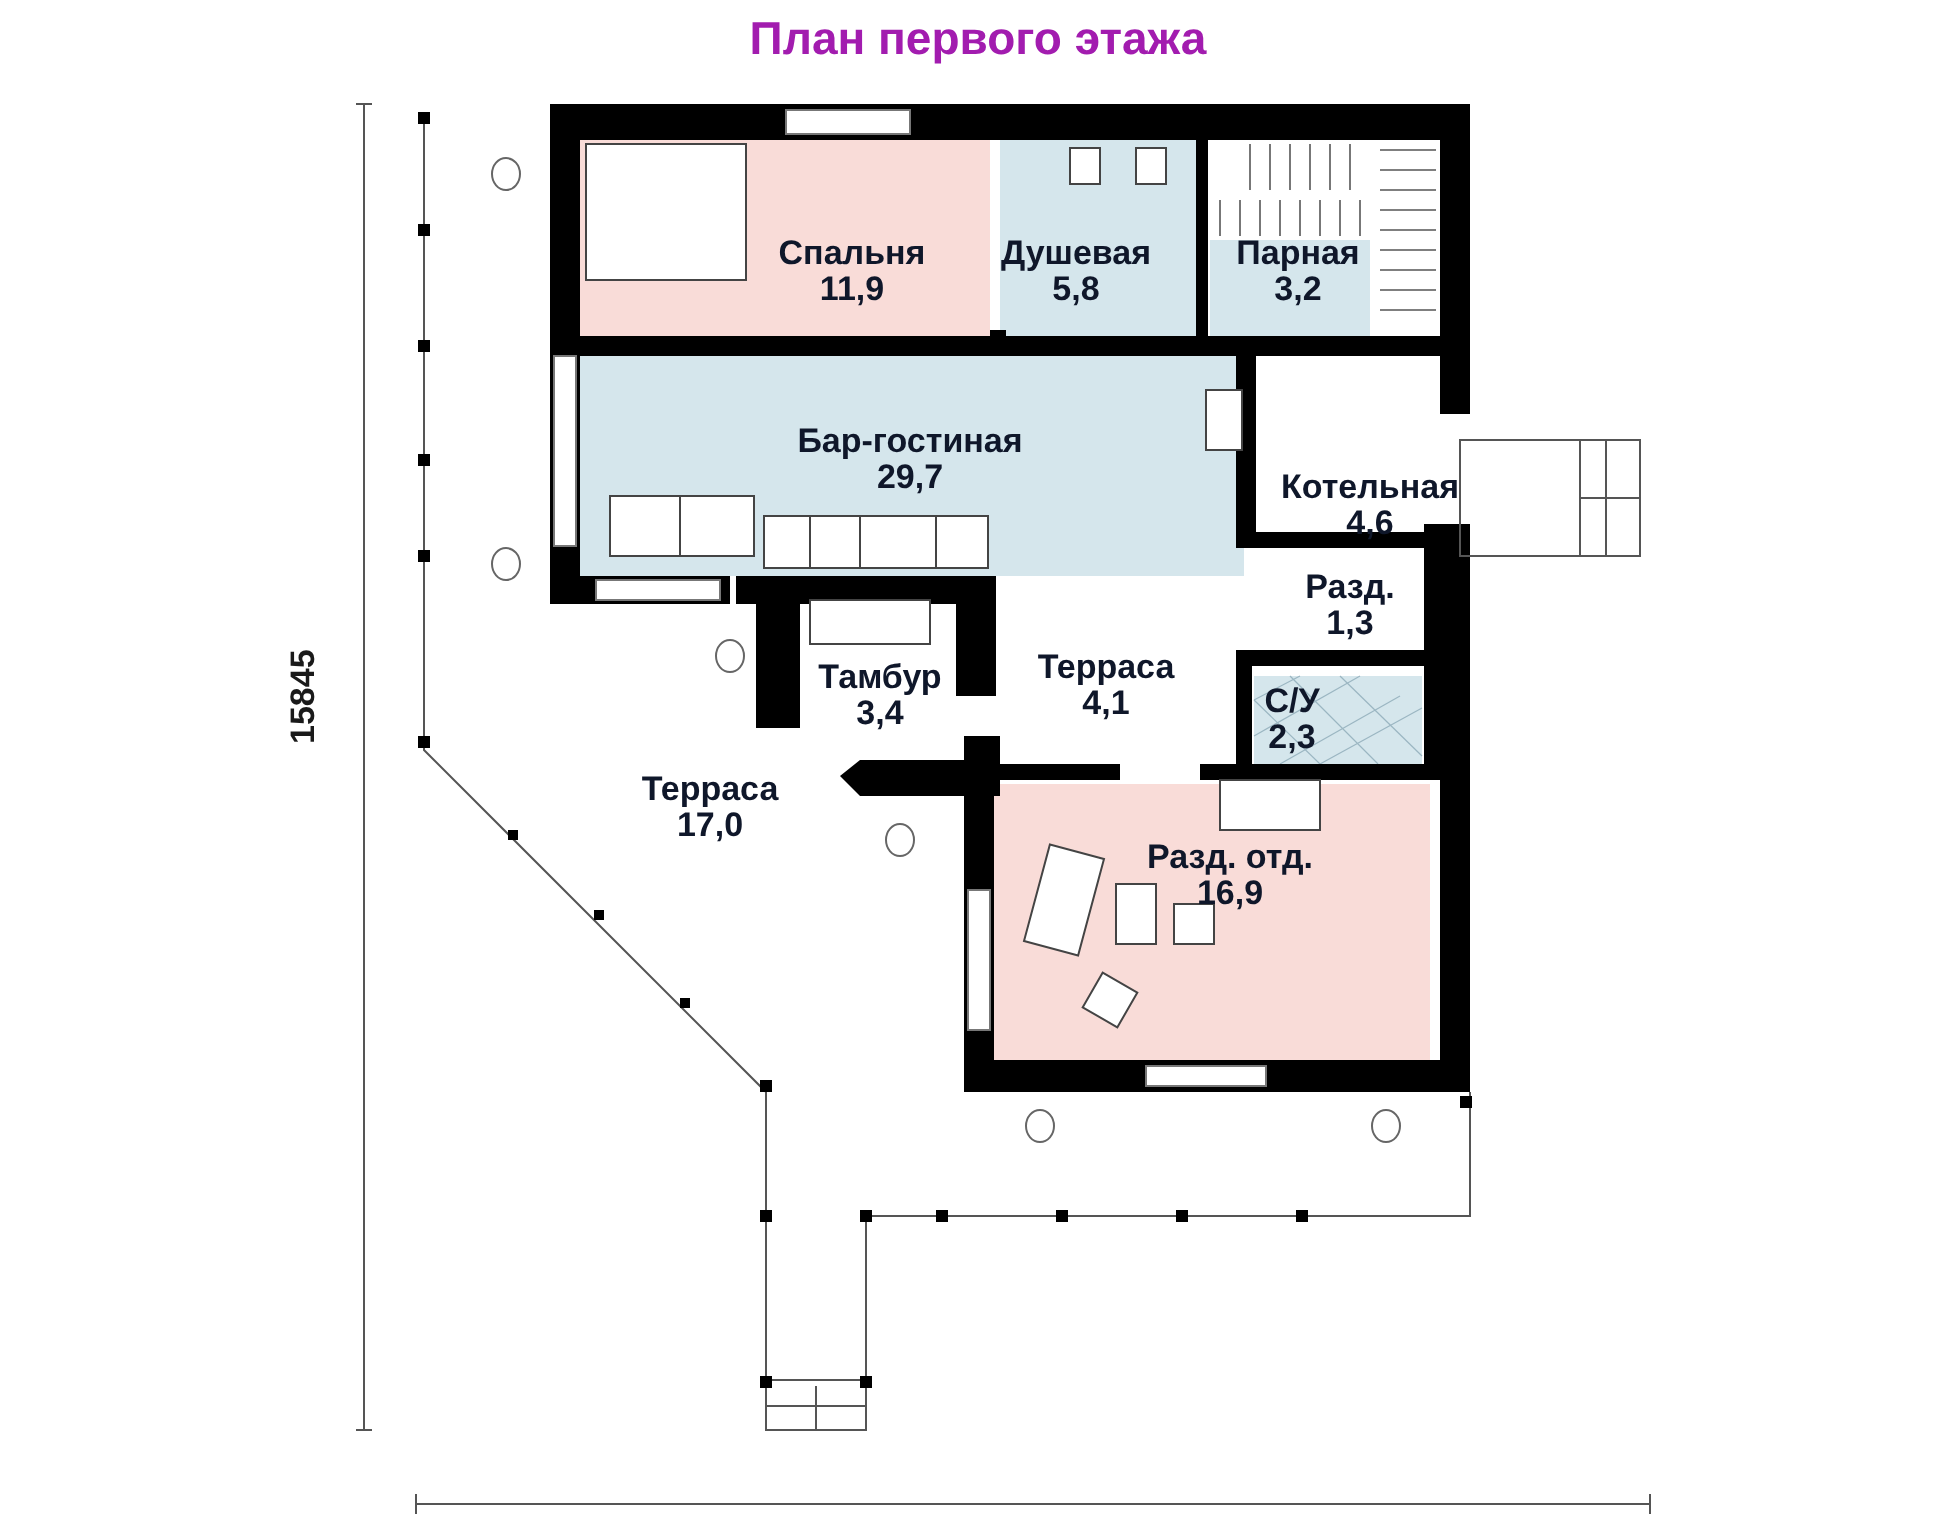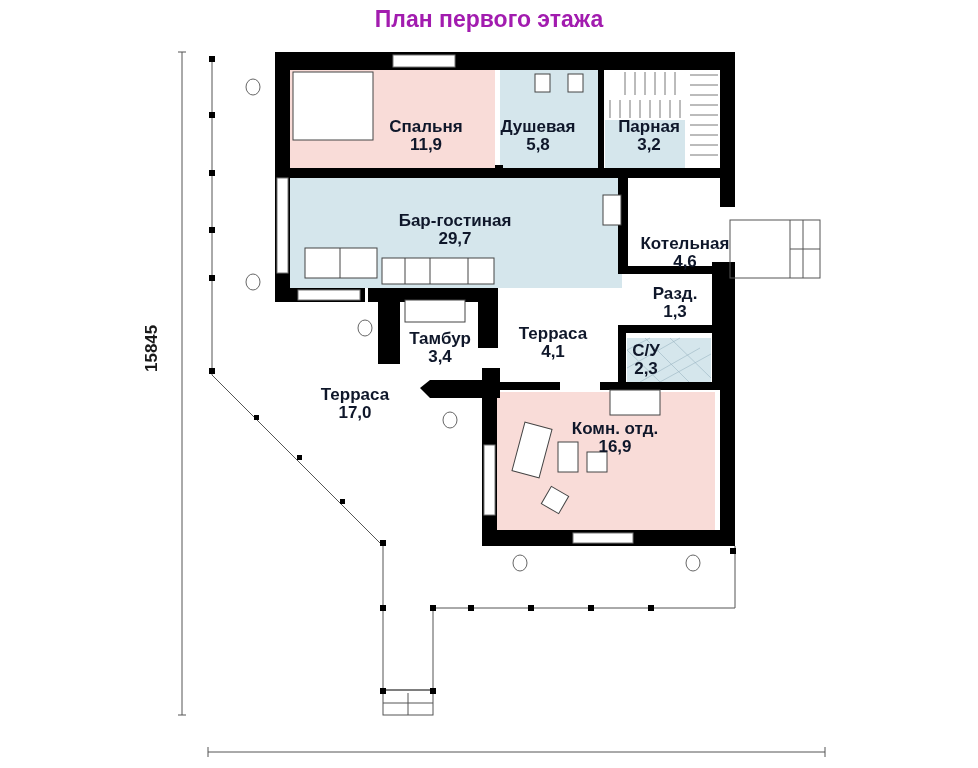--- a/index.html
+++ b/index.html
@@ -200,15 +200,15 @@
   </div>
 <div class="lbl" style="left:626px;top:342px;width:40px;text-align:center;">
     <span>С/У</span>
     <span>2,3</span>
   </div>
 <div class="lbl" style="left:305px;top:386px;width:100px;">
     <span>Терраса</span>
     <span>17,0</span>
   </div>
 <div class="lbl" style="left:560px;top:420px;width:110px;">
-    <span>Комн. отд.</span>
+    <span>Разд. отд.</span>
     <span>16,9</span>
   </div>
 
 </body></html>

